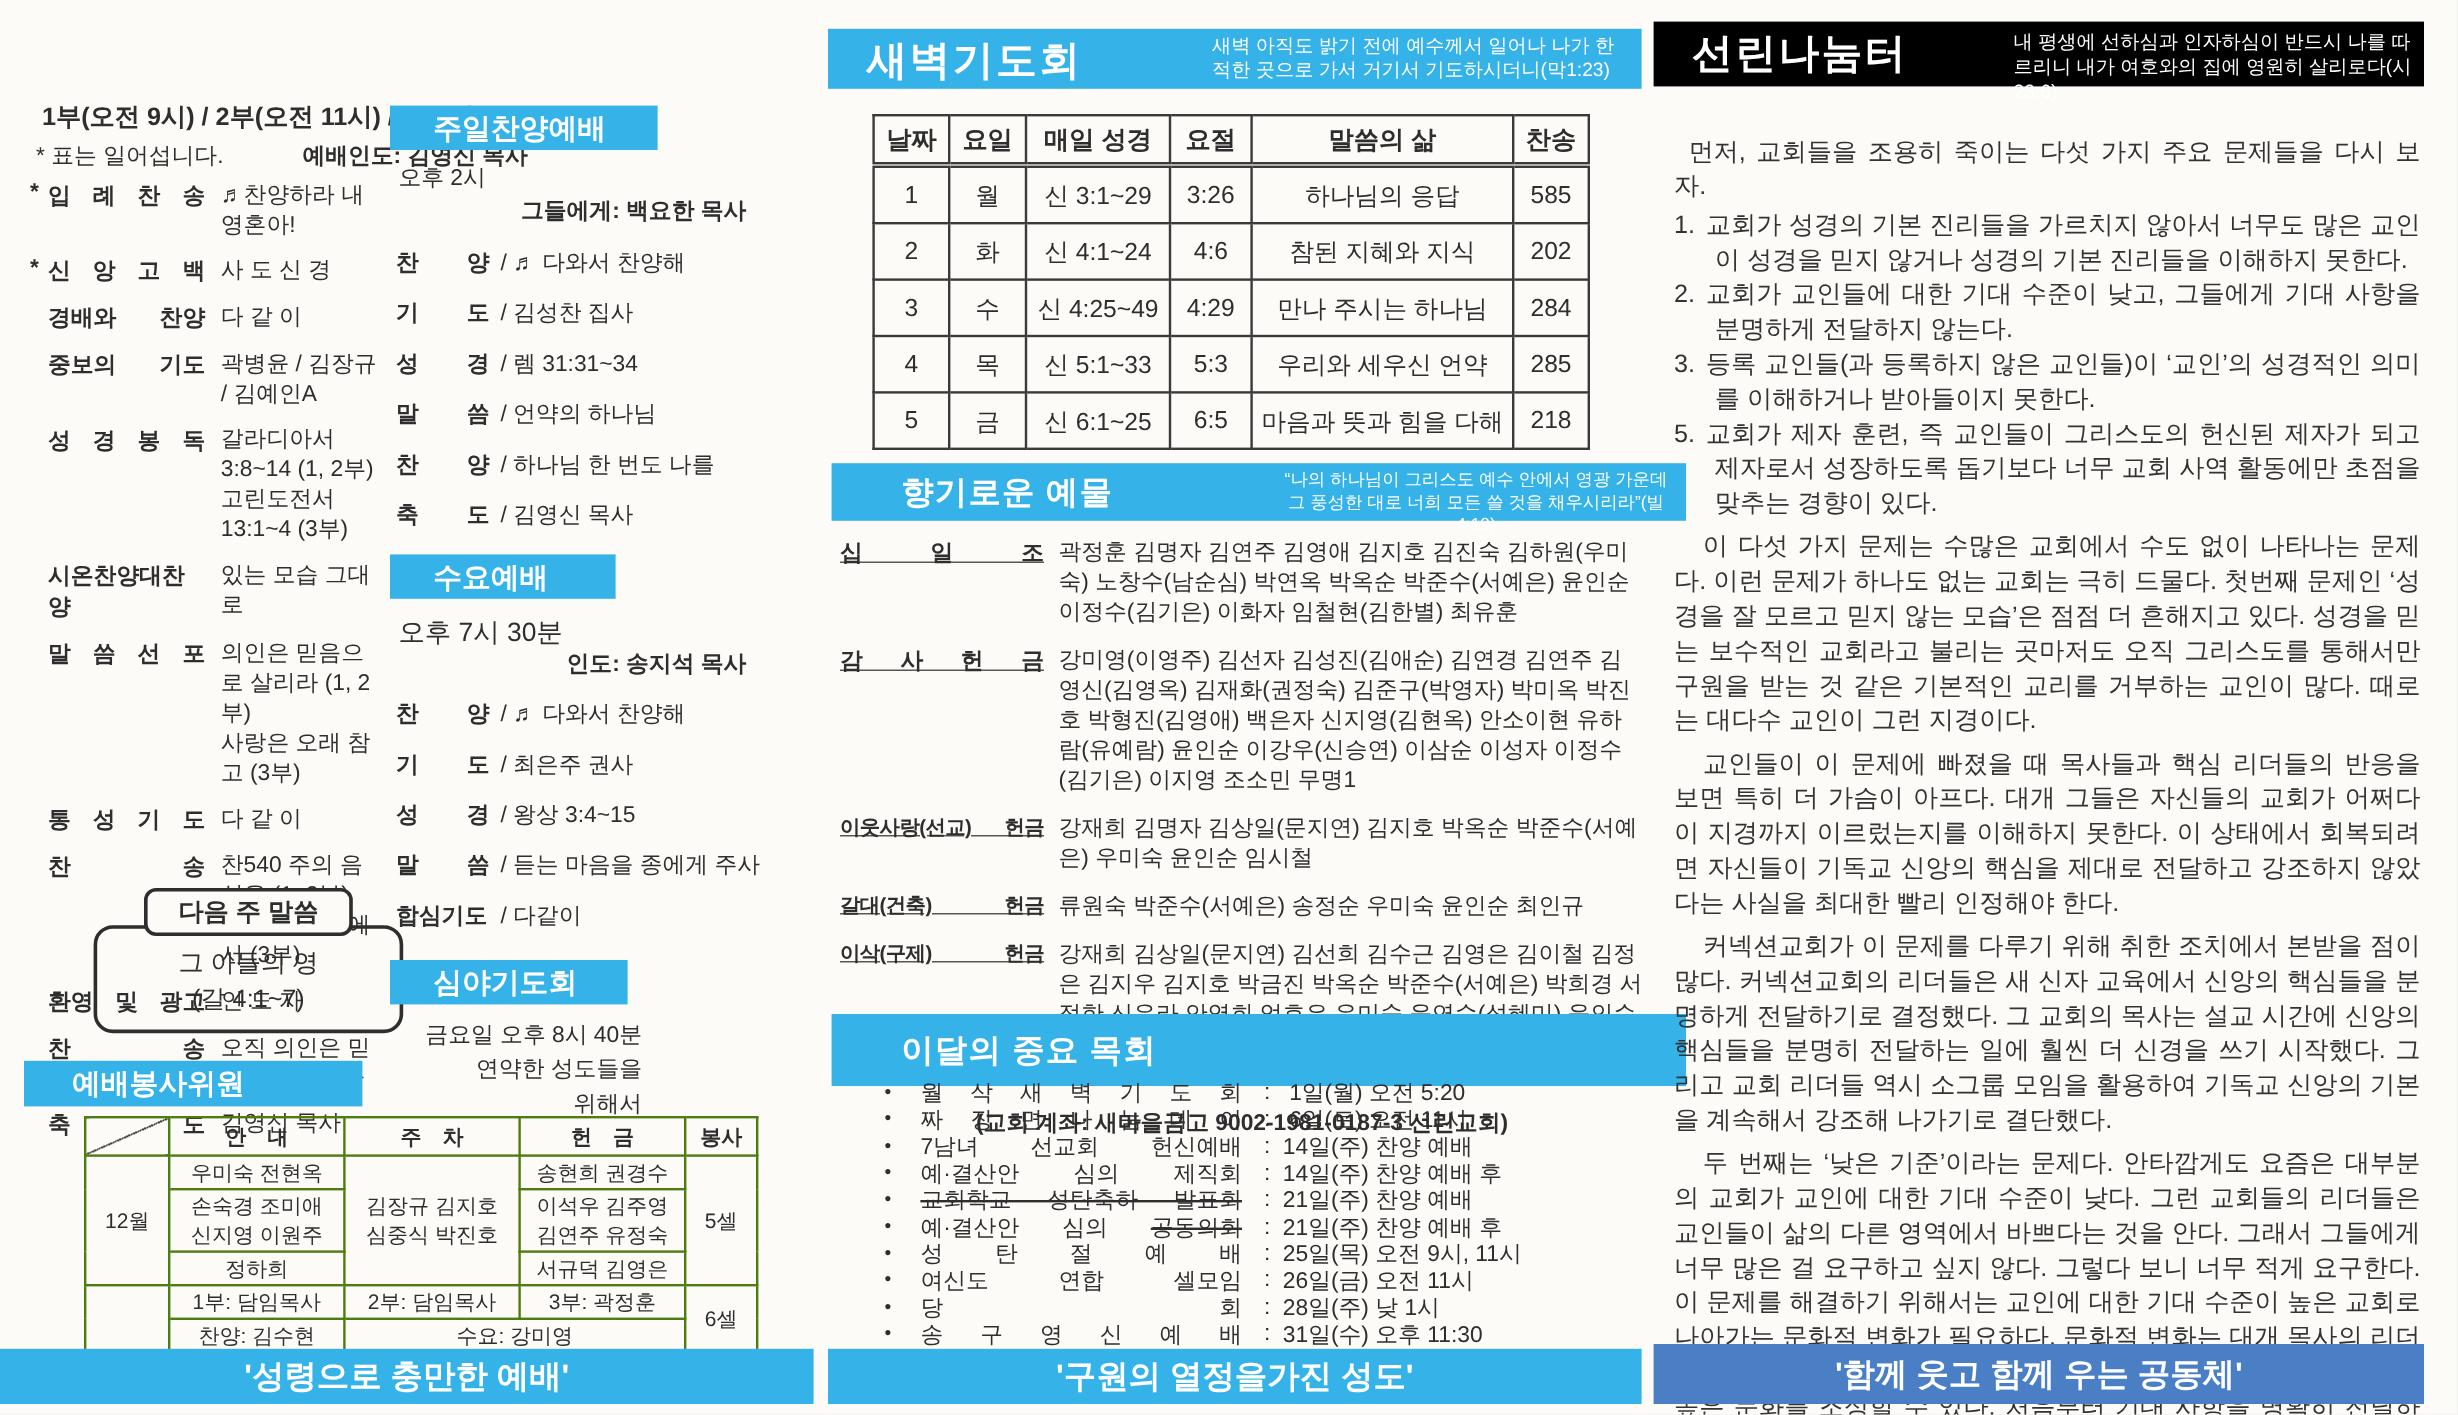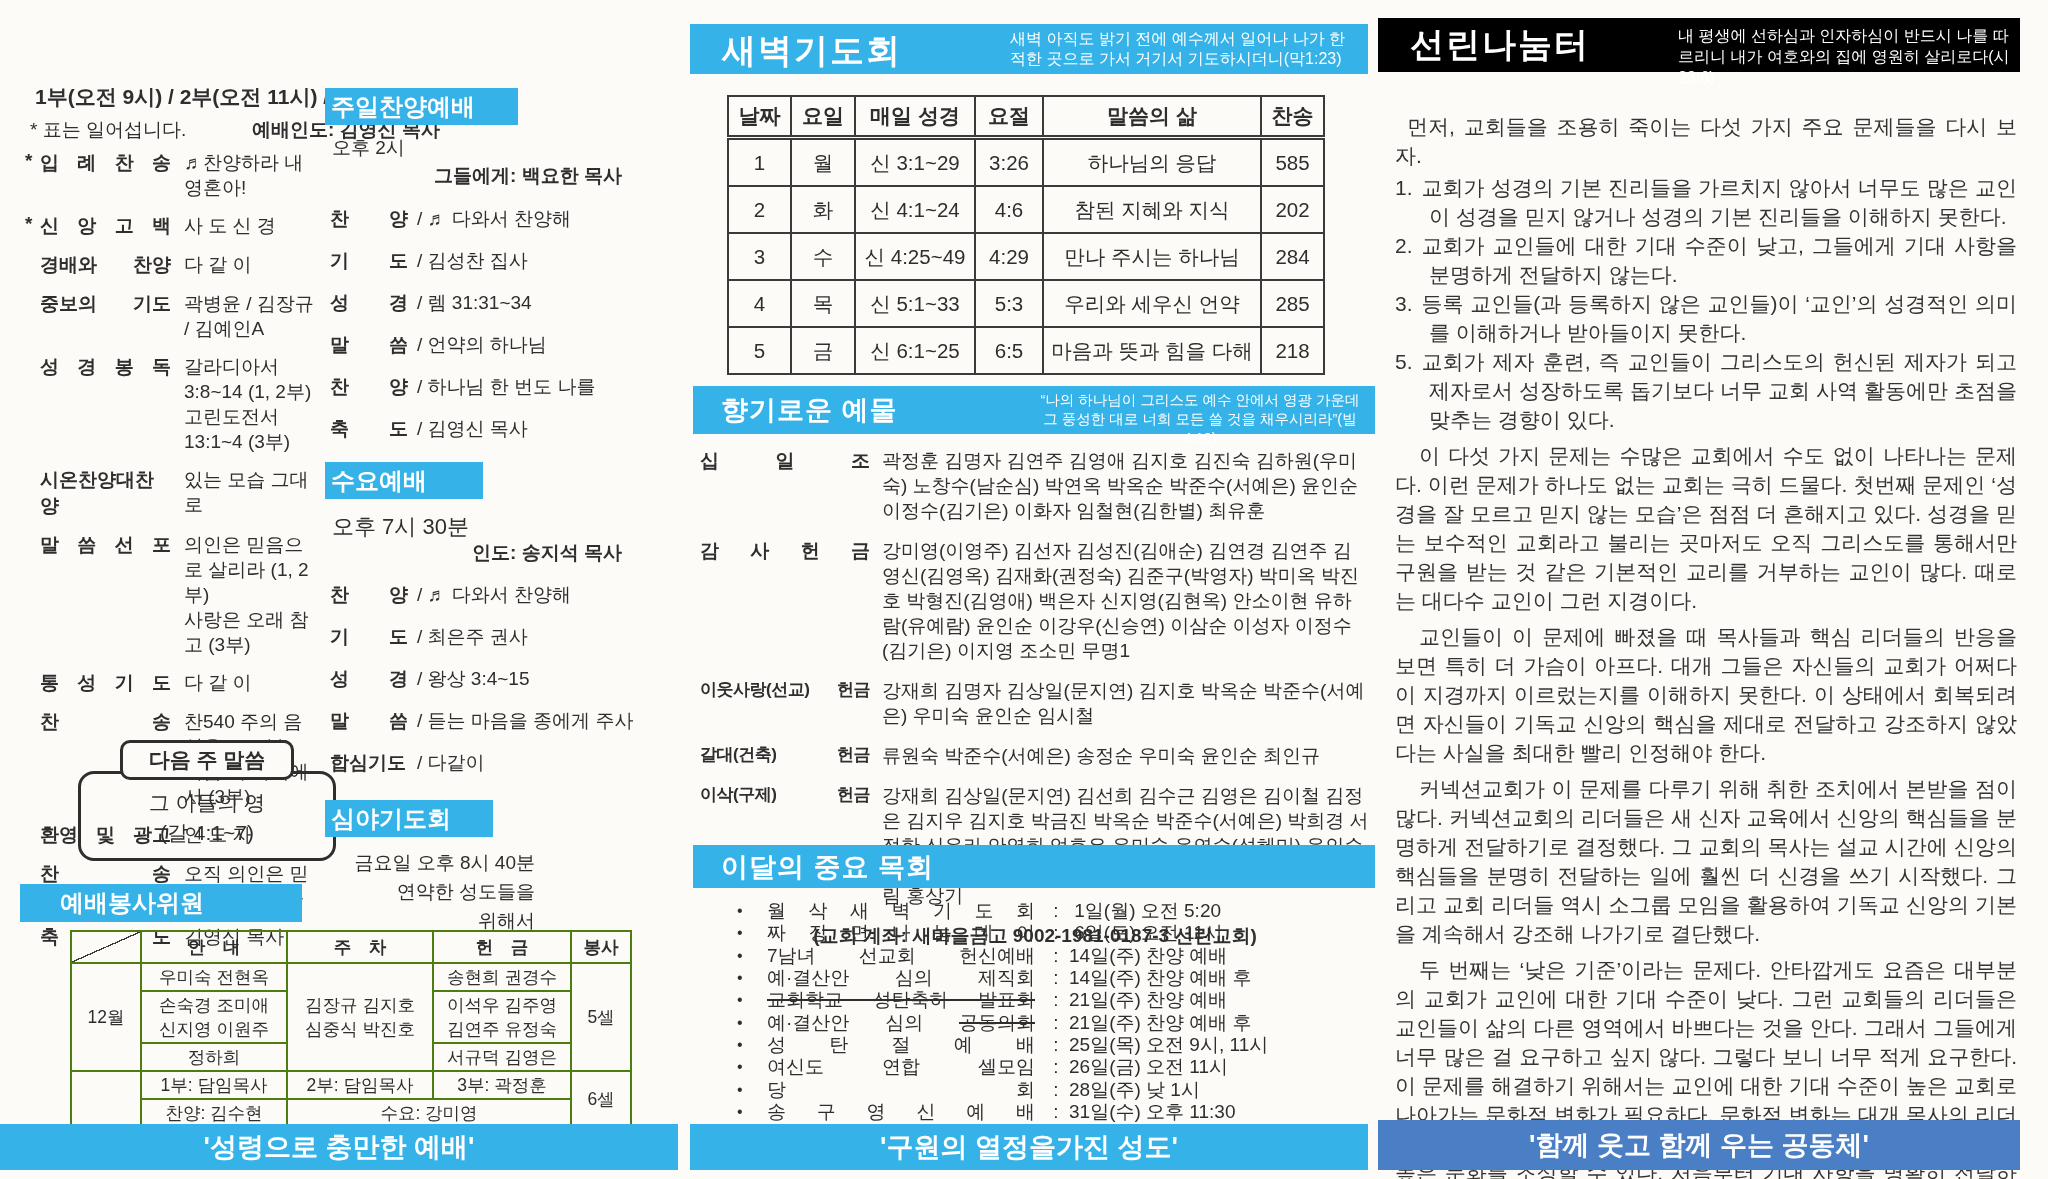--- a/index.html
+++ b/index.html
@@ -16,21 +16,21 @@
   #bar1 .bar-verse{right:14px;bottom:8px;}
   #bar2 .bar-verse{right:10px;top:5px;width:348px;text-align:left;}
   #bar3 .bar-verse{right:10px;top:7px;width:332px;text-align:left;line-height:21px;}
   .footer-bar{position:absolute;background:#35b3e9;color:#fff;display:flex;align-items:center;justify-content:center;
               font-size:27px;font-weight:bold;}
   #footer1{left:0;top:1124px;width:678px;height:46px;}
   #footer2{left:690px;top:1124px;width:678px;height:46px;}
   #footer3{left:1378px;top:1120px;width:642px;height:50px;background:#4a7ec5;}
   
   .subhdr{position:absolute;background:#35b3e9;color:#fff;font-size:24px;font-weight:bold;
-          padding-left:6px;display:flex;align-items:center;}
+          padding-left:36px;display:flex;align-items:center;}
   
   #svc-line{position:absolute;left:35px;top:83px;font-size:21px;font-weight:600;}
   #stand-note{position:absolute;left:30px;top:117px;font-size:19px;}
   #leader1{position:absolute;left:252px;top:117px;font-size:19px;font-weight:bold;}
   #order{position:absolute;left:25px;top:150px;width:296px;}
   .orow{display:flex;align-items:flex-start;margin-bottom:13px;}
   .ostar{width:15px;font-size:19px;font-weight:bold;flex-shrink:0;}
   .olabel{display:inline-block;width:131px;font-size:19px;font-weight:bold;margin-right:13px;
           text-align:justify;text-align-last:justify;flex-shrink:0;}
   .oval{flex:1;font-size:19px;line-height:25px;}
@@ -68,26 +68,26 @@
   #dawn-table th{border:2px solid #3a3a3a;border-bottom:5px double #3a3a3a;font-size:21px;font-weight:bold;height:38px;padding:0 6px;}
   #dawn-table td{border:2px solid #3a3a3a;font-size:20.5px;text-align:center;height:45px;padding:0 4px;}
   
   #fragrant-hdr{left:693px;top:386px;width:676px;height:48px;}
   #fragrant-hdr .ftitle{font-size:27px;font-weight:bold;margin-left:22px;letter-spacing:1px;}
   #fragrant-hdr .fverse{position:absolute;right:8px;top:5px;width:334px;font-size:14.5px;line-height:19px;
                         text-align:center;font-weight:normal;}
   #offerings{position:absolute;left:700px;top:448px;width:670px;}
   .frow{display:flex;margin-bottom:15px;}
   .flabel{display:inline-block;width:170px;font-size:19px;font-weight:bold;margin-right:12px;
-          text-align:justify;text-align-last:justify;flex-shrink:0;}
+          text-align:justify;text-align-last:justify;flex-shrink:0;text-decoration:underline;}
   .frow:nth-child(n+3) .flabel{font-size:17px;letter-spacing:-0.5px;}
   .fval{flex:1;font-size:19px;line-height:25px;}
   .account{margin-top:2px;text-align:center;font-size:19px;font-weight:600;}
   
-  #monthly-hdr{left:693px;top:845px;width:676px;height:43px;}
+  #monthly-hdr{left:693px;top:845px;width:676px;height:60px;}
   #monthly-hdr .ftitle{font-size:27px;font-weight:bold;margin-left:22px;letter-spacing:1px;}
   #monthly-list{position:absolute;left:737px;top:900px;width:600px;}
   .mrow{display:flex;align-items:center;height:22.3px;font-size:19px;font-weight:500;}
   .mdot{width:30px;font-size:16px;}
   .mlabel{display:inline-block;width:268px;text-align:justify;text-align-last:justify;margin-right:8px;}
   .mcolon{width:26px;text-align:center;}
   .mtime{flex:1;white-space:pre;}
   .strike{text-decoration:line-through;text-decoration-thickness:2px;}
   
   #essay{position:absolute;left:1395px;top:112px;width:622px;font-size:21px;line-height:29px;

